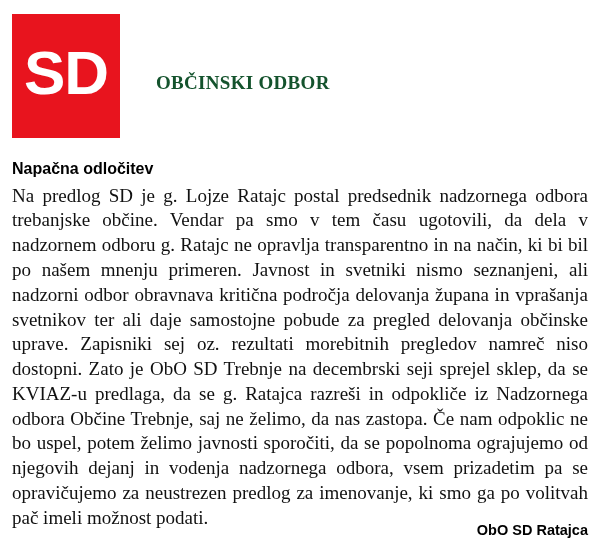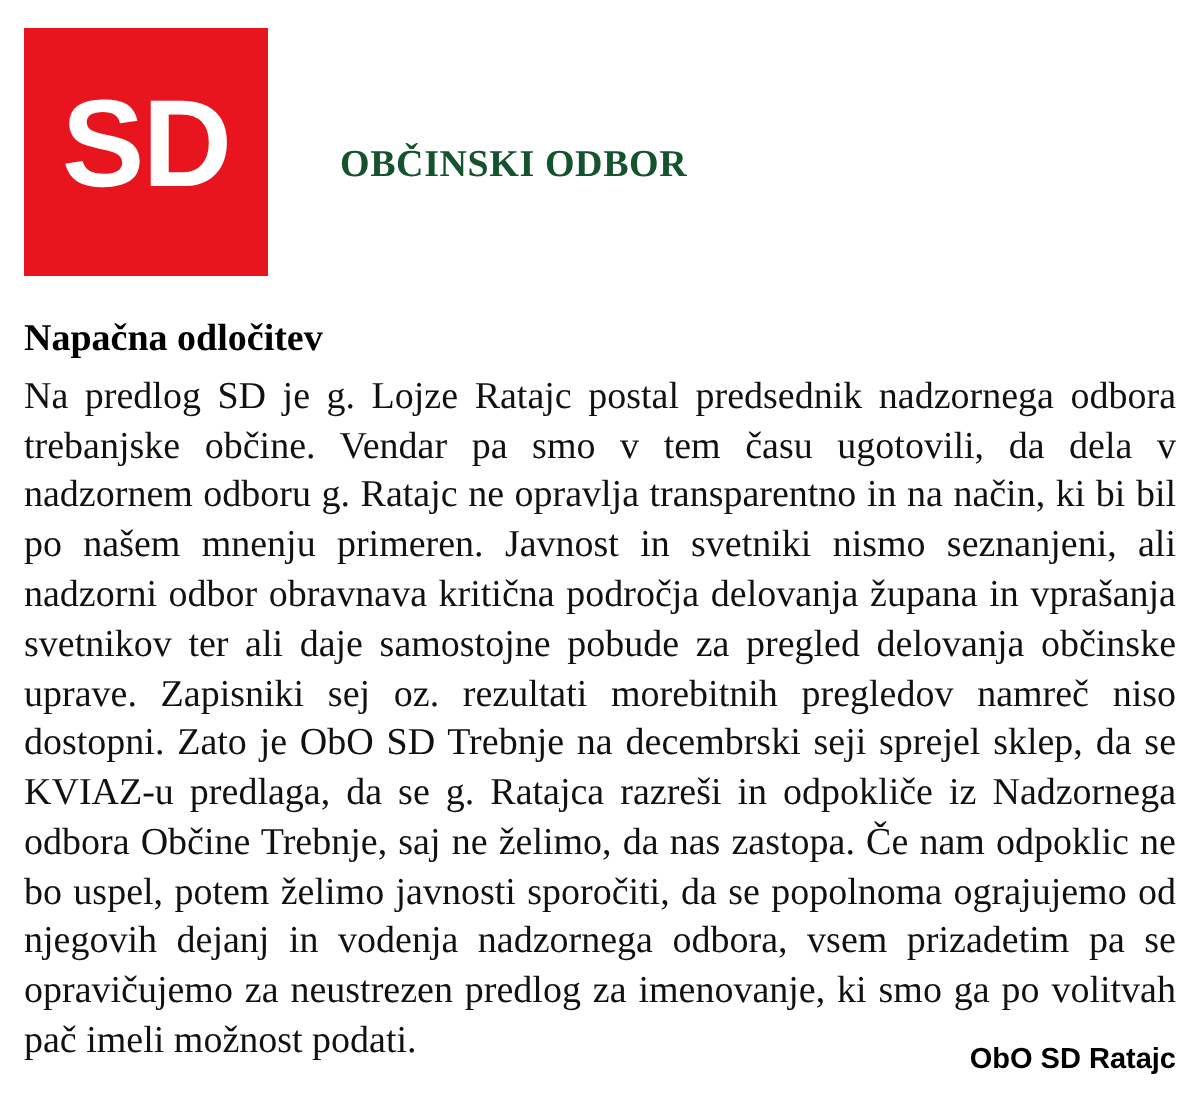--- a/index.html
+++ b/index.html
@@ -21,21 +21,21 @@
     box-sizing: border-box;
     padding: 14px 12px 8px 12px;
   }
   
   .header {
     display: flex;
     align-items: flex-start;
     height: 124px;
   }
   .logo-box {
-    width: 122px;
+    width: 108px;
     height: 124px;
     background: #e8141e;
     display: flex;
     align-items: center;
     justify-content: center;
     flex: 0 0 auto;
   }
   .logo-text {
     font-family: "Liberation Sans", sans-serif;
     font-weight: bold;
@@ -57,23 +57,23 @@
     text-transform: uppercase;
   }
   .org-title .line2 {
     display: block;
   }
   
   .article {
     padding-top: 22px;
   }
   .article-heading {
-    font-family: Liberation Serif, serif;
+    font-family: Liberation Sans, sans-serif;
     font-weight: bold;
-    font-size: 19px;
+    font-size: 16px;
     line-height: 1.1;
     margin: 0 0 6px 0;
     color: #000000;
   }
   .article-body {
     font-family: "Liberation Serif", serif;
     font-size: 19px;
     line-height: 1.305;
     text-align: justify;
     text-justify: inter-word;
@@ -104,15 +104,15 @@
     <div class="org-title">
       <span>OBČINSKI ODBOR</span>
     </div>
   </div>
 
   <div class="article">
     <h1 class="article-heading">Napačna odločitev</h1>
     <p class="article-body">Na predlog SD je g. Lojze Ratajc postal predsednik nadzornega odbora trebanjske občine. Vendar pa smo v tem času ugotovili, da dela v nadzornem odboru g. Ratajc ne opravlja transparentno in na način, ki bi bil po našem mnenju primeren. Javnost in svetniki nismo seznanjeni, ali nadzorni odbor obravnava kritična področja delovanja župana in vprašanja svetnikov ter ali daje samostojne pobude za pregled delovanja občinske uprave. Zapisniki sej oz. rezultati morebitnih pregledov namreč niso dostopni. Zato je ObO SD Trebnje na decembrski seji sprejel sklep, da se KVIAZ-u predlaga, da se g. Ratajca razreši in odpokliče iz Nadzornega odbora Občine Trebnje, saj ne želimo, da nas zastopa. Če nam odpoklic ne bo uspel, potem želimo javnosti sporočiti, da se popolnoma ograjujemo od njegovih dejanj in vodenja nadzornega odbora, vsem prizadetim pa se opravičujemo za neustrezen predlog za imenovanje, ki smo ga po volitvah pač imeli možnost podati.</p>
   </div>
 
-  <div class="signature">ObO SD Ratajc</div>
+  <div class="signature">ObO SD Ratajca</div>
 
 </div>
 
 </body></html>

